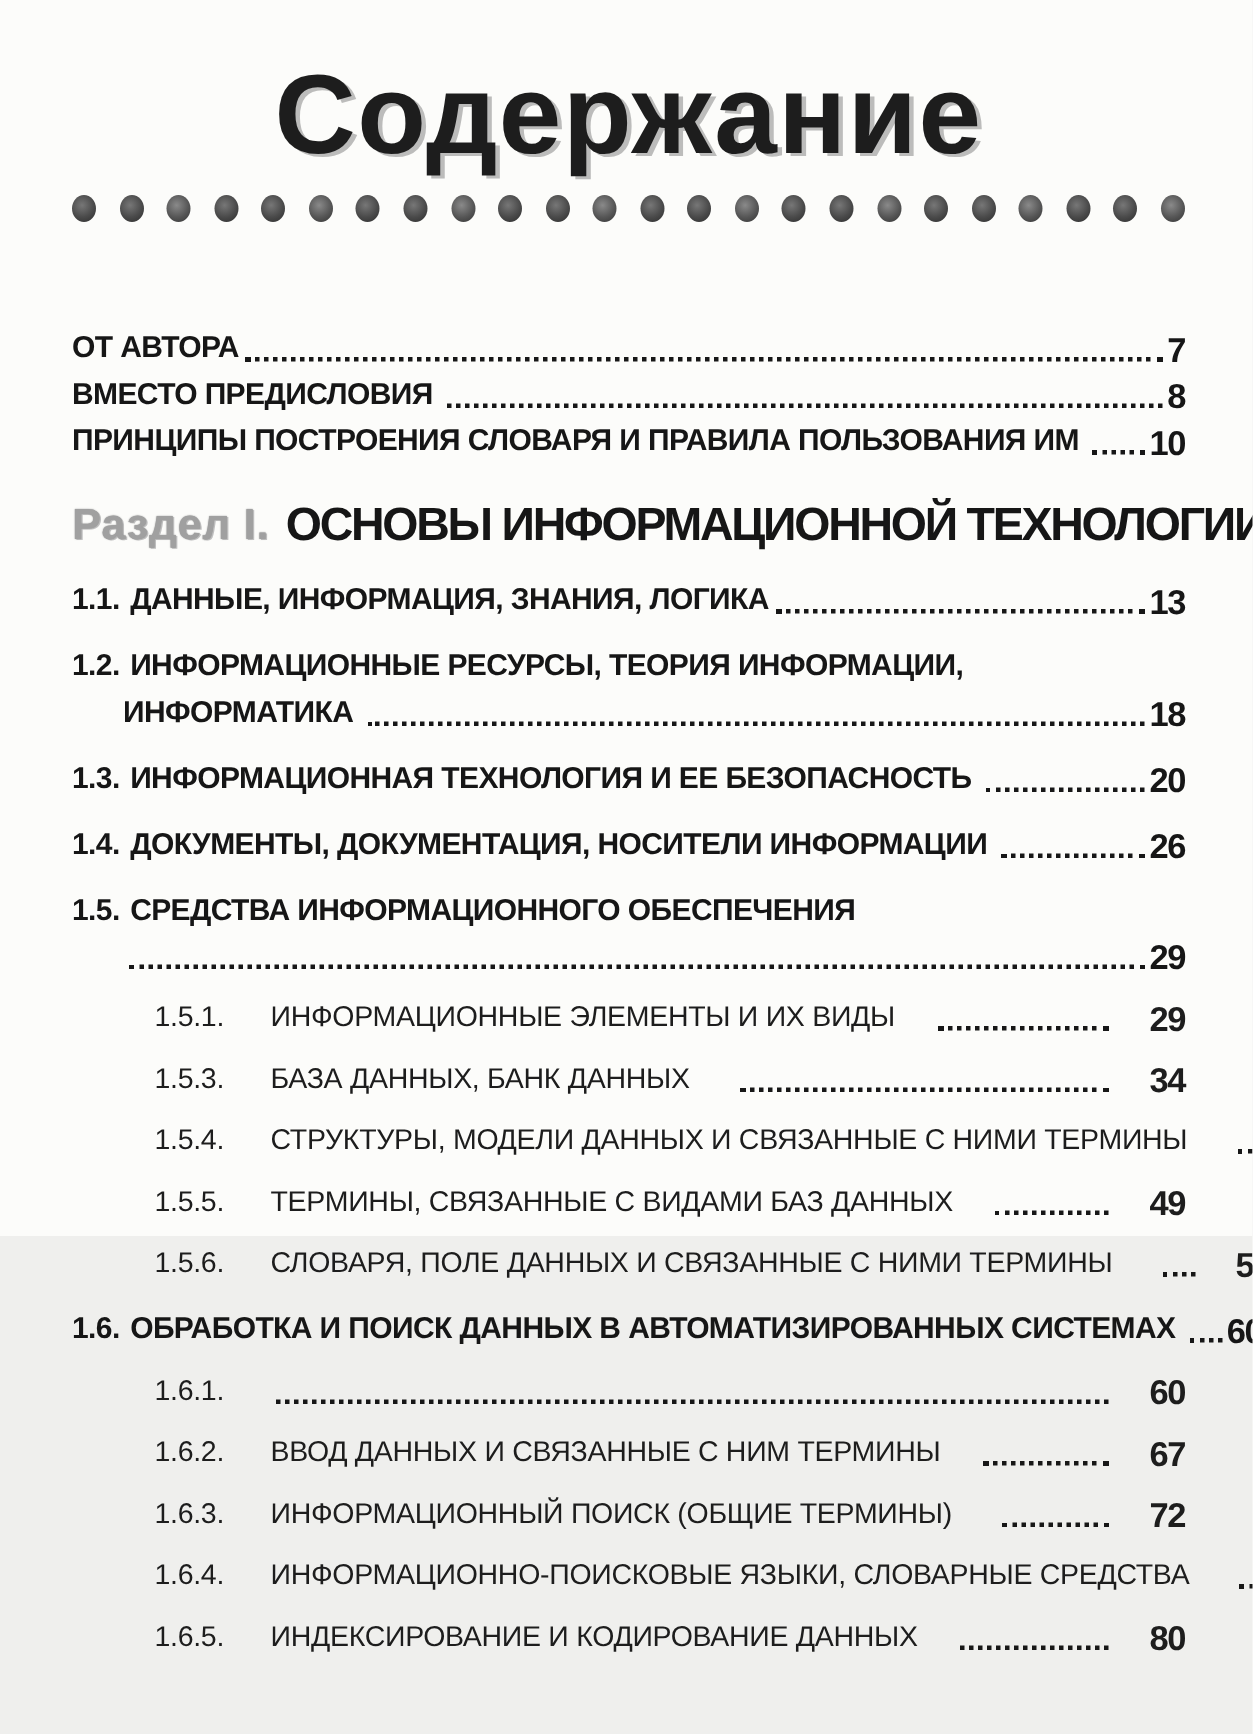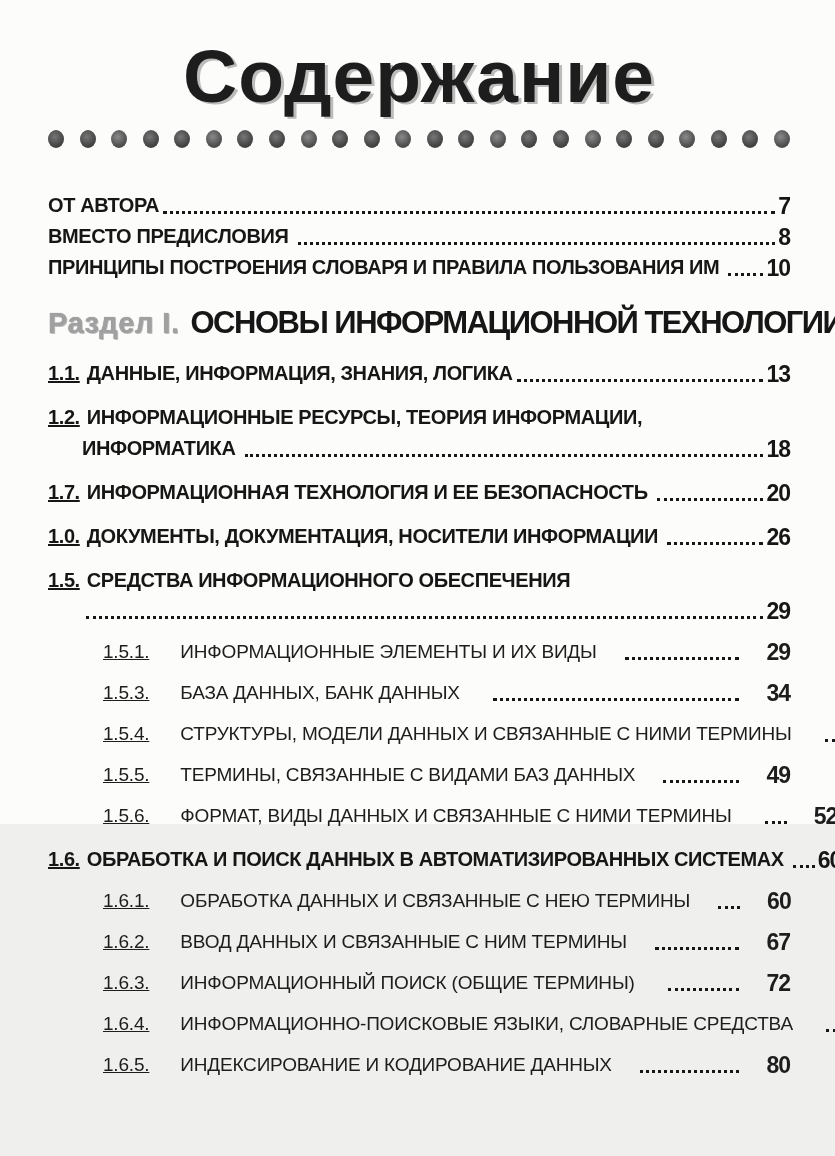--- a/index.html
+++ b/index.html
@@ -33,21 +33,21 @@
     align-items:center;
     margin-top:12px;
     height:18px;
   }
   .dot{
     width:16px;height:18px;border-radius:50%;
     background:radial-gradient(circle at 42% 38%, #777 0%, #4a4a4a 55%, #2c2c2c 100%);
   }
   .dot:nth-child(3n){background:radial-gradient(circle at 42% 38%, #8a8a8a 0%, #565656 55%, #333 100%);}
   
-  .toc{margin-top:42px;}
+  .toc{margin-top:69px;}
   .entry .row{
     display:flex;
     align-items:flex-end;
   }
   .front .row{
     font-size:20px;font-weight:700;letter-spacing:-.4px;line-height:31px;
   }
   .main{margin-top:13px;}
   .main .row{
     font-size:20px;font-weight:700;letter-spacing:-.4px;line-height:31px;
@@ -62,21 +62,21 @@
     font-size:29px;font-weight:700;letter-spacing:.5px;
     color:#a0a0a0;
     text-shadow:0 0 1px #8f8f8f, 1px 1px 0 #c4c4c4;
     margin-right:11px;
     white-space:pre;
   }
   .section .label{
     font-size:31px;font-weight:700;letter-spacing:-1.5px;
     white-space:pre;
   }
-  .num{white-space:pre;margin-right:7px;text-decoration:underline;}
+  .num{white-space:pre;margin-right:7px;}
   .label{white-space:pre;}
   .cont{margin-left:34px;}
   .leader{
     flex:1;
     min-width:22px;
     border-bottom:3px dotted #171717;
     margin:0 3px 7px 4px;
     height:0;
   }
   .pg{
@@ -157,29 +157,29 @@
           <span class="label">ИНФОРМАЦИОННЫЕ РЕСУРСЫ, ТЕОРИЯ ИНФОРМАЦИИ,</span>
         </div>
         <div class="row cont">
           <span class="label">ИНФОРМАТИКА </span>
           <span class="leader"></span>
           <span class="pg">18</span>
         </div>
       </div>
       <div class="entry main">
         <div class="row">
-          <span class="num">1.7.</span>
+          <span class="num">1.3.</span>
           <span class="label">ИНФОРМАЦИОННАЯ ТЕХНОЛОГИЯ И ЕЕ БЕЗОПАСНОСТЬ </span>
           <span class="leader"></span>
           <span class="pg">20</span>
         </div>
       </div>
       <div class="entry main">
         <div class="row">
-          <span class="num">1.0.</span>
+          <span class="num">1.4.</span>
           <span class="label">ДОКУМЕНТЫ, ДОКУМЕНТАЦИЯ, НОСИТЕЛИ ИНФОРМАЦИИ </span>
           <span class="leader"></span>
           <span class="pg">26</span>
         </div>
       </div>
       <div class="entry main">
         <div class="row">
           <span class="num">1.5.</span>
           <span class="label">СРЕДСТВА ИНФОРМАЦИОННОГО ОБЕСПЕЧЕНИЯ</span>
         </div>
@@ -216,37 +216,36 @@
         <div class="row">
           <span class="num">1.5.5.</span>
           <span class="label">ТЕРМИНЫ, СВЯЗАННЫЕ С ВИДАМИ БАЗ ДАННЫХ</span>
           <span class="leader"></span>
           <span class="pg">49</span>
         </div>
       </div>
       <div class="entry sub">
         <div class="row">
           <span class="num">1.5.6.</span>
-          <span class="label">ФОРМАТ, ВИДЫ ДАННЫХ И СВЯЗАННЫЕ С НИМИ ТЕРМИНЫ </span>
+          <span class="label">СЛОВАРЯ, ПОЛЕ ДАННЫХ И СВЯЗАННЫЕ С НИМИ ТЕРМИНЫ </span>
           <span class="leader"></span>
           <span class="pg">52</span>
         </div>
       </div>
       <div class="entry main">
         <div class="row">
           <span class="num">1.6.</span>
           <span class="label">ОБРАБОТКА И ПОИСК ДАННЫХ В АВТОМАТИЗИРОВАННЫХ СИСТЕМАХ </span>
           <span class="leader"></span>
           <span class="pg">60</span>
         </div>
       </div>
       <div class="entry sub">
         <div class="row">
           <span class="num">1.6.1.</span>
-          <span class="label">ОБРАБОТКА ДАННЫХ И СВЯЗАННЫЕ С НЕЮ ТЕРМИНЫ</span>
           <span class="leader"></span>
           <span class="pg">60</span>
         </div>
       </div>
       <div class="entry sub">
         <div class="row">
           <span class="num">1.6.2.</span>
           <span class="label">ВВОД ДАННЫХ И СВЯЗАННЫЕ С НИМ ТЕРМИНЫ</span>
           <span class="leader"></span>
           <span class="pg">67</span>

